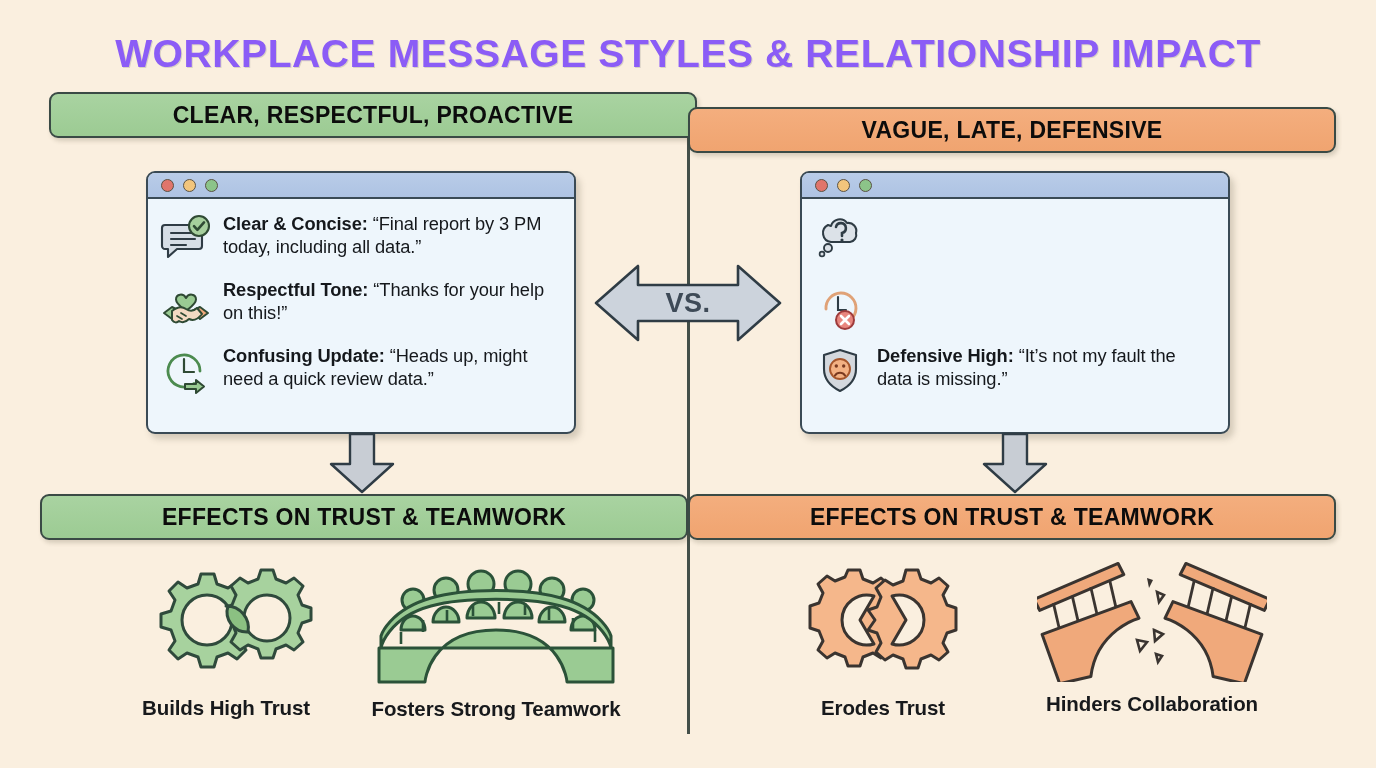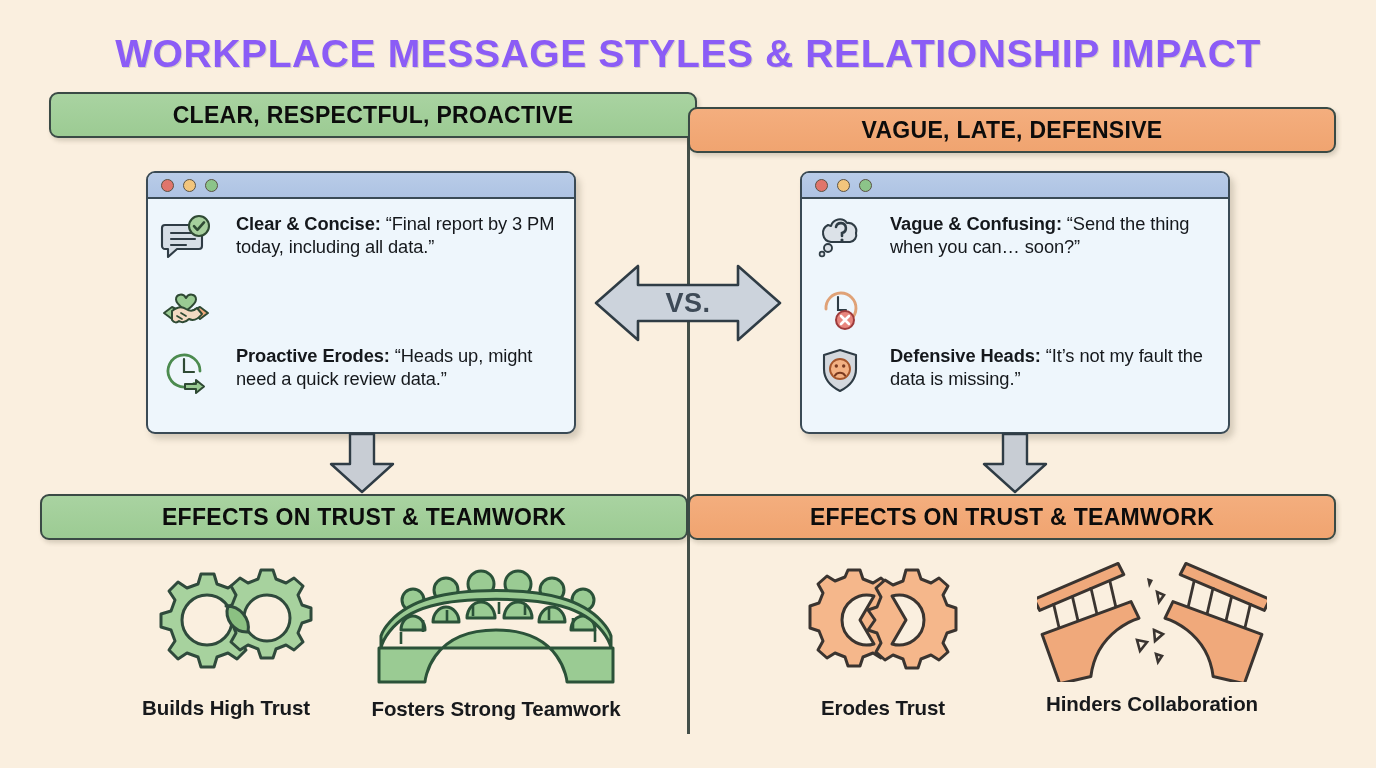--- a/index.html
+++ b/index.html
@@ -67,21 +67,21 @@
     display: flex; align-items: center; gap: 9px;
     padding-left: 13px;
   }
   .dot { width: 13px; height: 13px; border-radius: 50%; border: 1.6px solid #5a5244; }
   .dot.red    { background: #e0756b; }
   .dot.yellow { background: #f2c57c; }
   .dot.green  { background: #8cc489; }
 
   .card-body { padding: 13px 14px 10px 12px; }
 
-  .row { display: flex; align-items: flex-start; gap: 24px; margin-bottom: 13px; }
+  .row { display: flex; align-items: flex-start; gap: 11px; margin-bottom: 13px; }
   .row:last-child { margin-bottom: 0; }
   .row .ico { flex: 0 0 auto; width: 52px; height: 52px; margin-top: 1px; }
   .row .txt {
     font-size: 18.3px; line-height: 1.28; color: #15181c;
     letter-spacing: -0.1px;
   }
   .row .txt b { font-weight: bold; }
 
   
   .vs-wrap { position: absolute; left: 592px; top: 258px; width: 192px; height: 90px; }
@@ -150,32 +150,36 @@
       <div class="row">
         <span class="ico">
           <svg viewBox="0 0 52 52" width="52" height="52">
             <path d="M26 19 c-2.5 -5 -10 -4.4 -10 1.6 c0 4.4 6.2 8.3 10 11.4 c3.8 -3.1 10 -7 10 -11.4 c0 -6 -7.5 -6.6 -10 -1.6 z" fill="#9acb93" stroke="#2f4a34" stroke-width="2" stroke-linejoin="round"></path>
             <path d="M4 34 l8 -6 l8 4 l-8 8 z" fill="#9acb93" stroke="#2f4a34" stroke-width="2" stroke-linejoin="round"></path>
             <path d="M48 34 l-8 -6 l-8 4 l8 8 z" fill="#f0a97b" stroke="#2f4a34" stroke-width="2" stroke-linejoin="round"></path>
             <path d="M12 32 c5 -4 10 -5 14 -2 c3 2 7 3 11 -1 l5 6 c-4 5 -9 7 -13 5 c-3 3 -7 4 -10 2 c-2 2 -5 2 -7 -1 z" fill="#f3d9c2" stroke="#2f4a34" stroke-width="2" stroke-linejoin="round"></path>
             <path d="M17 37 l5 3 M21 34 l5 3" stroke="#2f4a34" stroke-width="1.7" stroke-linecap="round" fill="none"></path>
           </svg>
         </span>
+        <span class="txt">
+          <b>Respectful Tone: </b>
+          <span>“Thanks for your help on this!”</span>
+        </span>
       </div>
 
       <div class="row">
         <span class="ico">
           <svg viewBox="0 0 52 52" width="52" height="52">
             <path d="M40 26 a16 16 0 1 0 -6 12.5" fill="none" stroke="#4c8b4f" stroke-width="2.8" stroke-linecap="round"></path>
             <path d="M24 14 v13 h10" fill="none" stroke="#2f4a34" stroke-width="2.2" stroke-linecap="round"></path>
             <path d="M25 39 h11 v-4 l8 6.5 l-8 6.5 v-4 h-11 z" fill="#9acb93" stroke="#2f4a34" stroke-width="2" stroke-linejoin="round"></path>
           </svg>
         </span>
         <span class="txt">
-          <b>Proactive Erodes: </b>
+          <b>Confusing Update: </b>
           <span>“Heads up, might need a quick review data.”</span>
         </span>
       </div>
 
     </div>
   </div>
 
   <div class="card card-right">
     <div class="titlebar">
       <span class="dot red"></span>
@@ -187,24 +191,20 @@
       <div class="row">
         <span class="ico">
           <svg viewBox="0 0 52 52" width="52" height="52">
             <path d="M17 13 a9 9 0 0 1 16 -3 a8 8 0 0 1 9 10 a7 7 0 0 1 -6 9 h-19 a9 9 0 0 1 -3 -17 z" fill="#dce2e8" stroke="#2f3c45" stroke-width="2.1" stroke-linejoin="round"></path>
             <path d="M22 14 a5 5 0 1 1 6 6 v3" fill="none" stroke="#2f3c45" stroke-width="2.6" stroke-linecap="round"></path>
             <circle cx="28" cy="27" r="1.6" fill="#2f3c45"></circle>
             <circle cx="14" cy="35" r="4" fill="#dce2e8" stroke="#2f3c45" stroke-width="1.9"></circle>
             <circle cx="8" cy="41" r="2.4" fill="#dce2e8" stroke="#2f3c45" stroke-width="1.7"></circle>
           </svg>
         </span>
-        <span class="txt">
-          <b>Vague &amp; Confusing: </b>
-          <span>“Send the thing when you can… soon?”</span>
-        </span>
       </div>
 
       <div class="row">
         <span class="ico">
           <svg viewBox="0 0 52 52" width="52" height="52">
             <path d="M12 30 a15 15 0 1 1 14 14" fill="none" stroke="#e0a277" stroke-width="2.9" stroke-linecap="round"></path>
             <path d="M32 33 l-5 5 l6 4" fill="none" stroke="#b2602e" stroke-width="2.4" stroke-linecap="round" stroke-linejoin="round"></path>
             <path d="M24 18 v13 h8" fill="none" stroke="#2f3c45" stroke-width="2.1" stroke-linecap="round"></path>
             <circle cx="31" cy="41" r="9" fill="#e8867e" stroke="#9e3b3b" stroke-width="2"></circle>
             <path d="M27 37 l8 8 M35 37 l-8 8" stroke="#ffffff" stroke-width="2.6" stroke-linecap="round"></path>
@@ -216,21 +216,21 @@
         <span class="ico">
           <svg viewBox="0 0 52 52" width="52" height="52">
             <path d="M26 5 l16 5 v14 c0 11 -8 18 -16 22 c-8 -4 -16 -11 -16 -22 v-14 z" fill="#d4d8dd" stroke="#2f3c45" stroke-width="2.1" stroke-linejoin="round"></path>
             <circle cx="26" cy="24" r="10" fill="#f3b183" stroke="#a7562b" stroke-width="1.9"></circle>
             <circle cx="22.3" cy="21" r="1.7" fill="#7a3a20"></circle>
             <circle cx="29.7" cy="21" r="1.7" fill="#7a3a20"></circle>
             <path d="M21 30.5 a6 6 0 0 1 10 0" fill="none" stroke="#7a3a20" stroke-width="2.1" stroke-linecap="round"></path>
           </svg>
         </span>
         <span class="txt">
-          <b>Defensive Heads: </b>
+          <b>Defensive High: </b>
           <span>“It’s not my fault the data is missing.”</span>
         </span>
       </div>
 
     </div>
   </div>
 
   <div class="vs-wrap">
     <svg viewBox="0 0 192 90" width="192" height="90">
       <path d="M4 45 L46 8 V27 H146 V8 L188 45 L146 82 V63 H46 V82 Z" fill="#ccd3dc" stroke="#2f3c45" stroke-width="2.6" stroke-linejoin="round"></path>

